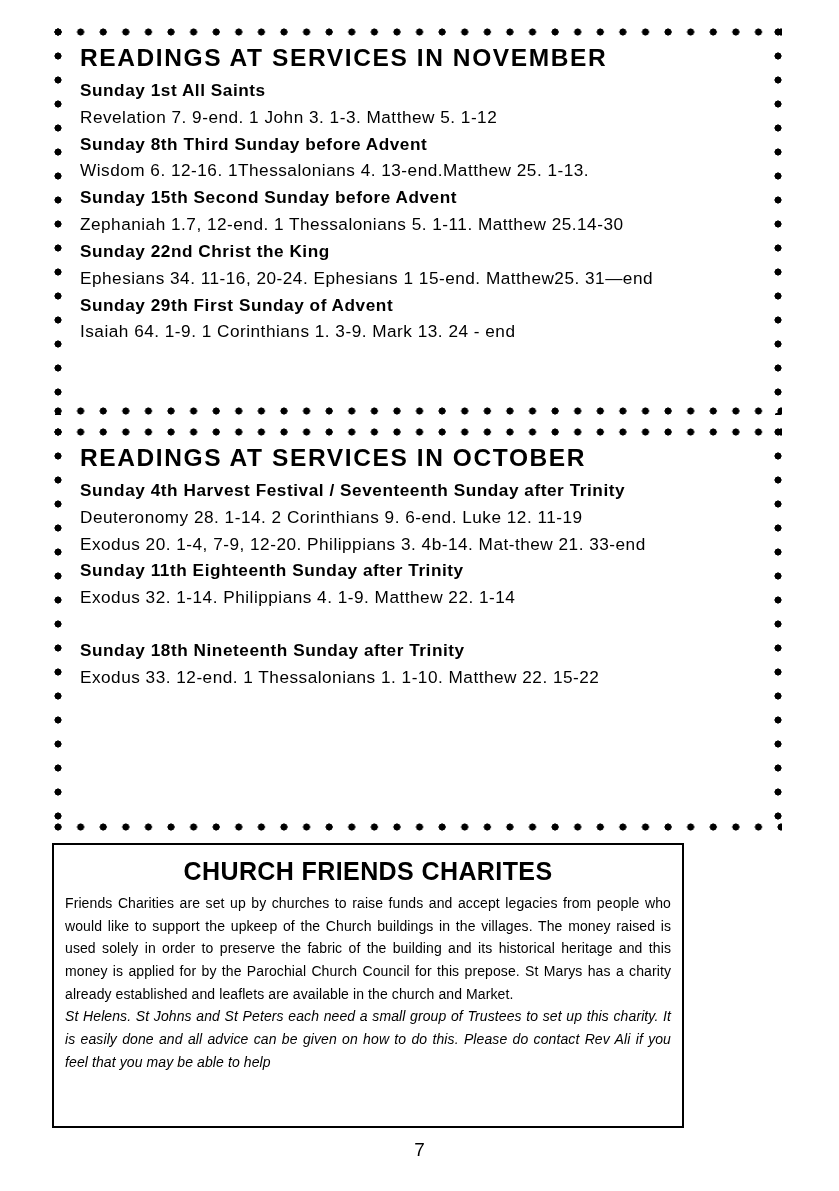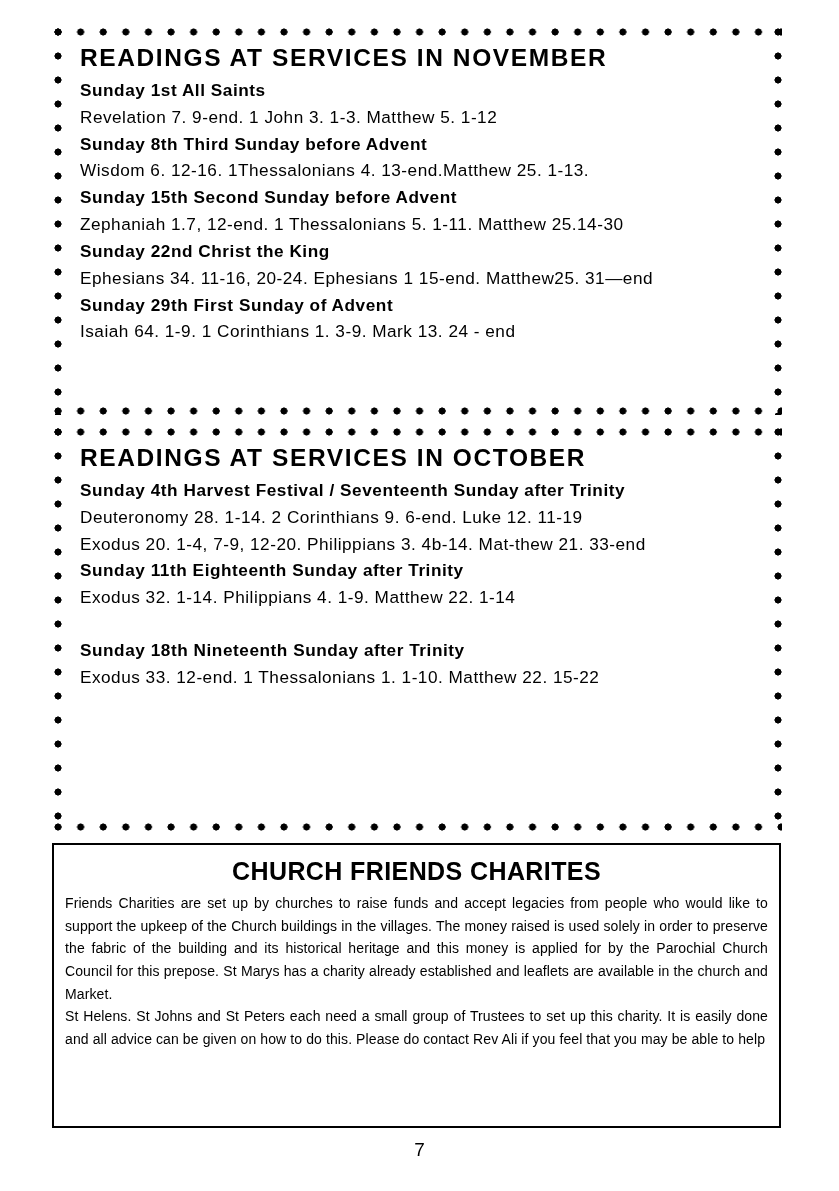--- a/index.html
+++ b/index.html
@@ -77,21 +77,21 @@
   }
   .spacer-line {
     height: 26px;
   }
 
   
   #box-charity {
     position: absolute;
     left: 52px;
     top: 843px;
-    width: 729px;
+    width: 632px;
     height: 285px;
     box-sizing: border-box;
     border: 2px solid #000000;
     background: #ffffff;
     padding: 8px 11px 6px 11px;
   }
   .charity-heading {
     text-align: center;
     font-weight: bold;
     font-size: 25px;
@@ -102,20 +102,21 @@
   .charity-paragraph {
     font-size: 14px;
     line-height: 1.62;
     text-align: justify;
     text-justify: inter-word;
     margin: 0;
     letter-spacing: 0.1px;
   }
   .charity-paragraph.last-para {
     text-align: justify;
+    font-style: italic;
   }
 
   
   #page-number {
     position: absolute;
     left: 0;
     right: 0;
     top: 1140px;
     text-align: center;
     font-size: 19px;

